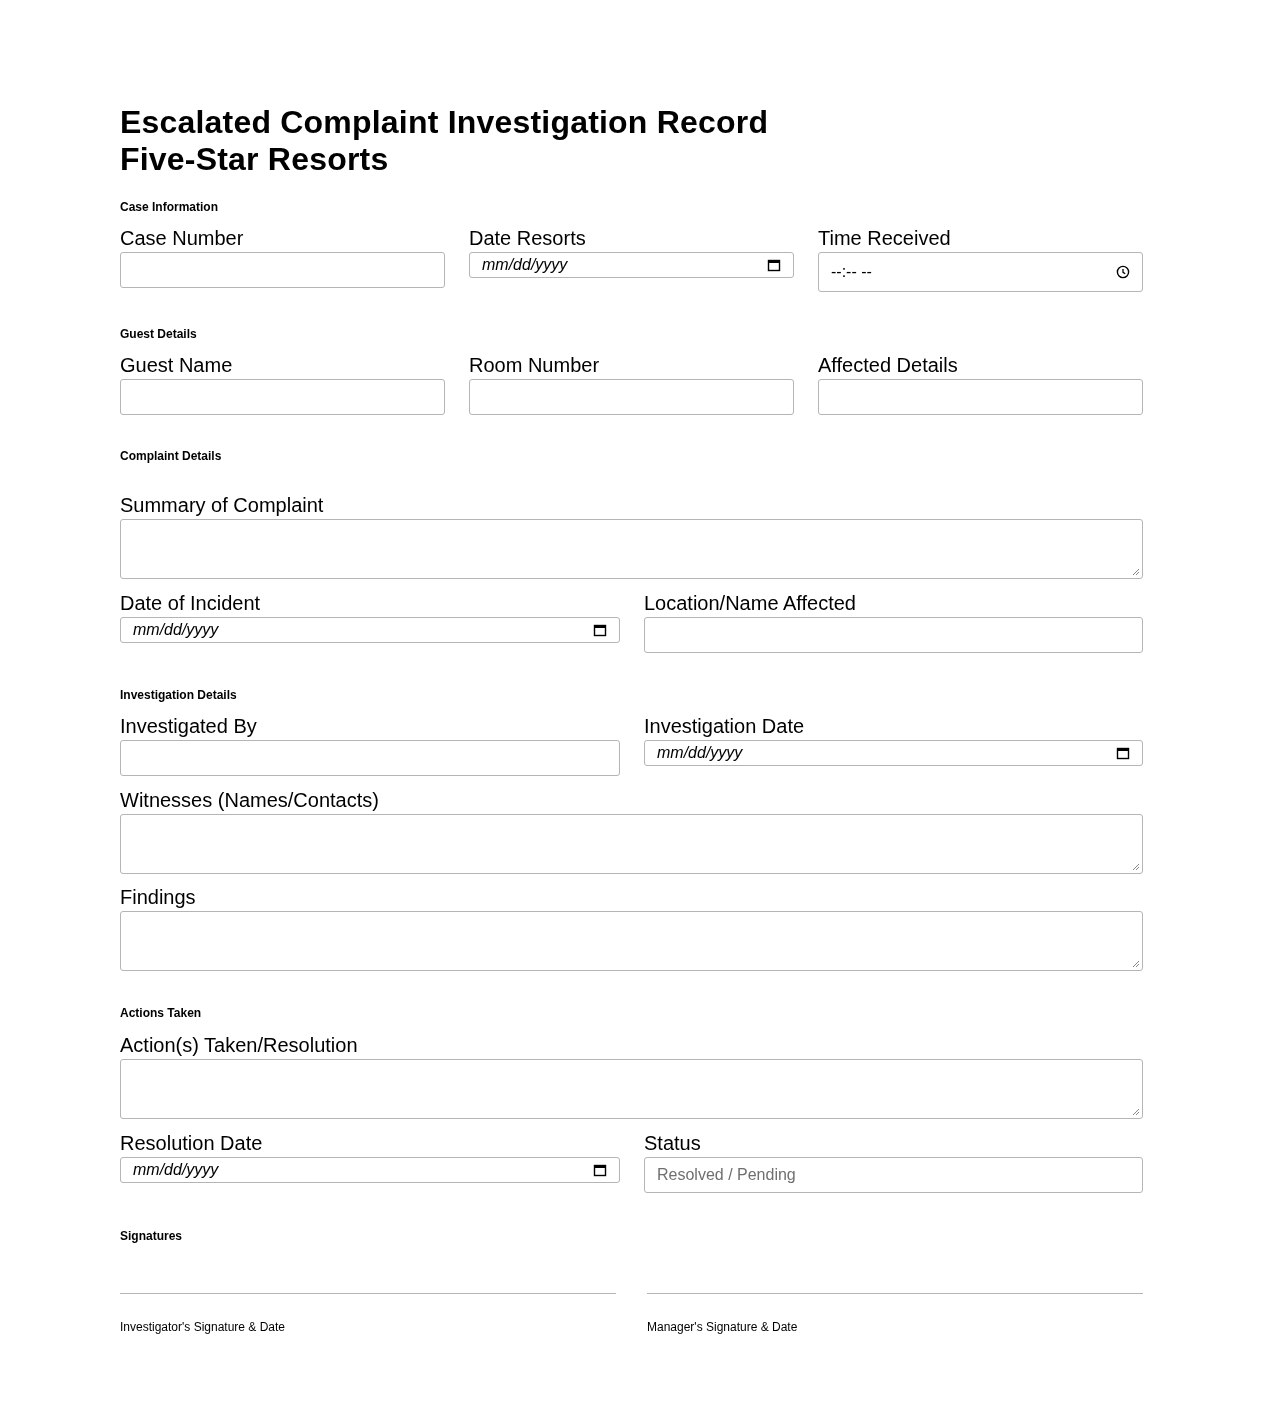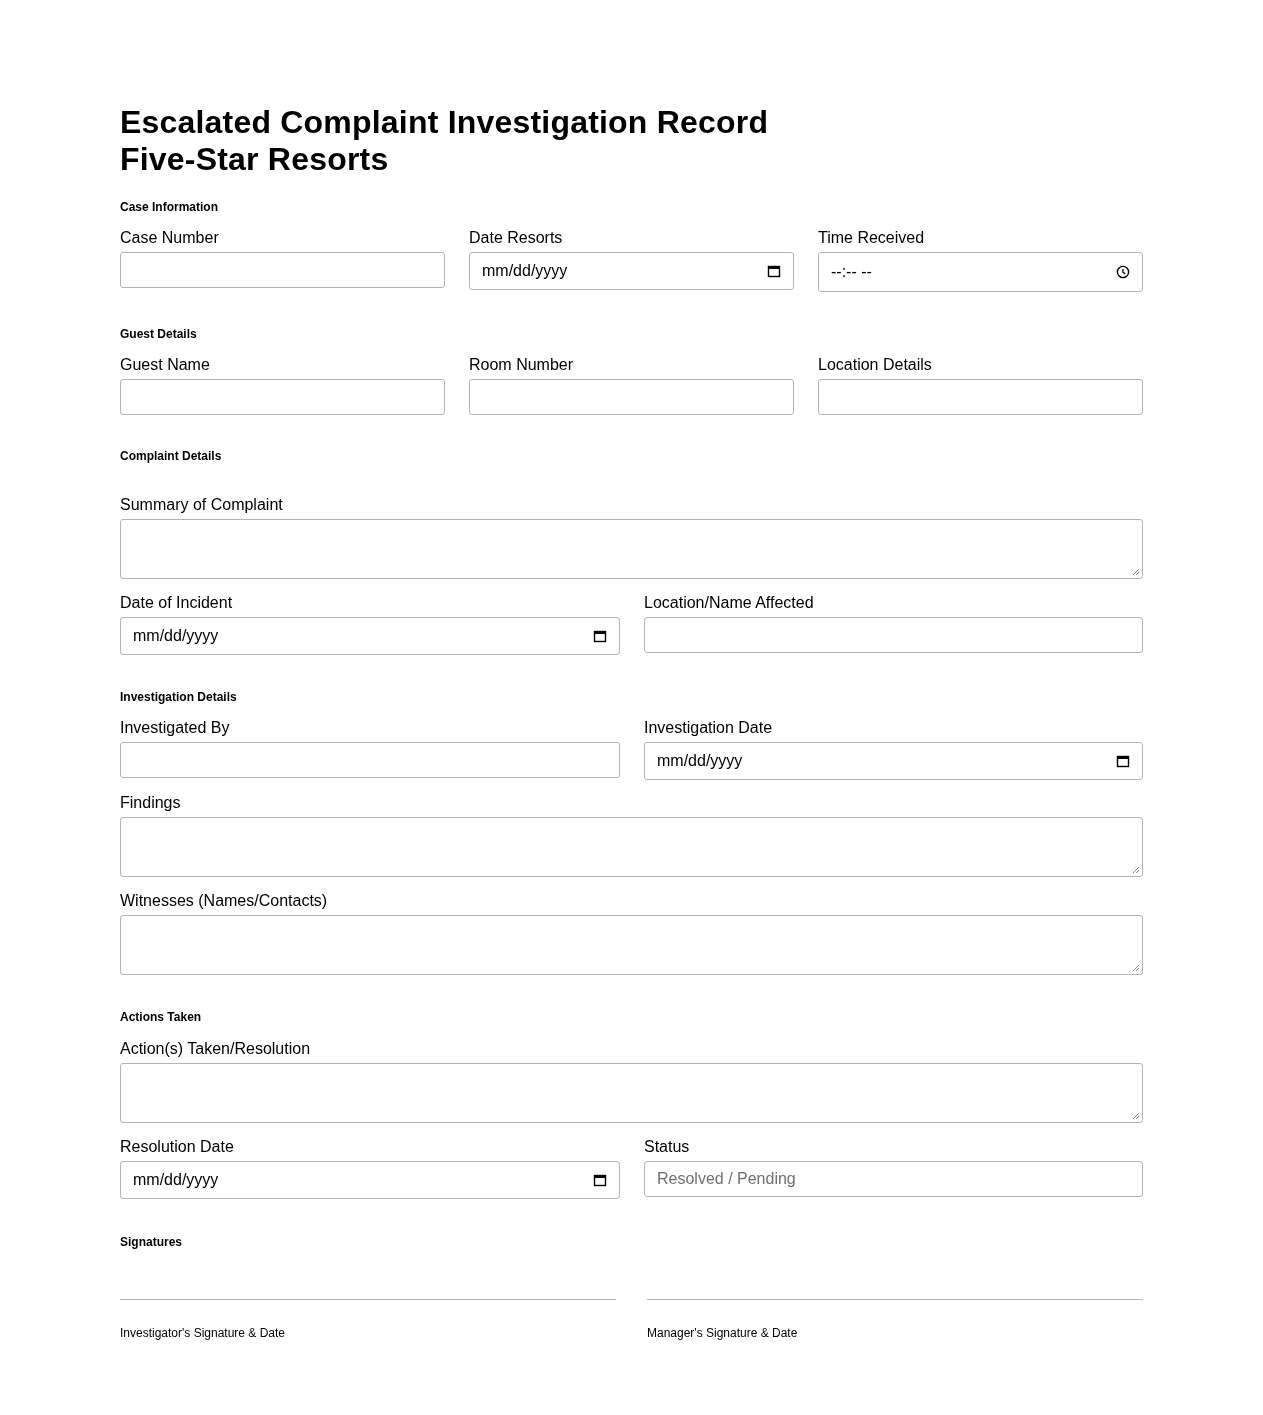--- a/index.html
+++ b/index.html
@@ -9,31 +9,31 @@
       color: #000;
     }
     .page { position: relative; padding: 104px 0 0 120px; width: 1023px; }
     h1 {
       margin: 0; font-size: 32px; font-weight: bold; line-height: 37px;
       letter-spacing: 0.2px;
     }
     h2 {
       margin: 0; font-size: 12px; font-weight: bold; line-height: 22px;
     }
-    .label { font-size: 16px; line-height: 20px; display: block; margin-bottom: 4px; }
+    .label { font-size: 20px; line-height: 20px; display: block; margin-bottom: 4px; }
     .grid3 { display: grid; grid-template-columns: 325px 325px 325px; column-gap: 24px; }
     .grid2 { display: grid; grid-template-columns: 500px 499px; column-gap: 24px; }
     .field { display: flex; flex-direction: column; }
     .input {
       box-sizing: border-box; height: 36px; border: 1px solid #b5b5b5; border-radius: 3px;
       background: #fff; font-family: "Liberation Sans", sans-serif; font-size: 16px;
       padding: 0 12px; display: flex; align-items: center; justify-content: space-between;
       color: #000;
     }
-    .input.date { height: 38px; }
+    .input.date { height: 26px; font-style: italic; }
     .input.time { height: 40px; }
     .input .ph { color: #000; }
     .input .ph.gray { color: #6f6f6f; }
     .textarea {
       box-sizing: border-box; height: 60px; width: 1023px; border: 1px solid #b5b5b5; border-radius: 3px;
       position: relative; background: #fff;
     }
     .resize {
       position: absolute; right: 2px; bottom: 2px; width: 8px; height: 8px;
     }
@@ -90,21 +90,21 @@
     <div class="grid3" style="margin-top:10px;">
       <div class="field">
         <label class="label">Guest Name</label>
         <div class="input"></div>
       </div>
       <div class="field">
         <label class="label">Room Number</label>
         <div class="input"></div>
       </div>
       <div class="field">
-        <label class="label">Location Details</label>
+        <label class="label">Affected Details</label>
         <div class="input"></div>
       </div>
     </div>
   </div>
 
   <div style="margin-top:30px;">
     <h2>Complaint Details</h2>
     <div class="field" style="margin-top:28px;">
       <label class="label">Summary of Complaint</label>
       <div class="textarea">
@@ -146,30 +146,30 @@
           <span class="ph">mm/dd/yyyy</span>
           <span>
             <svg width="14" height="14" viewBox="0 0 14 14">
                 <rect x="1.5" y="2.5" width="11" height="10" fill="none" stroke="#000" stroke-width="1.4"></rect>
                 <rect x="1.5" y="2.5" width="11" height="2.5" fill="#000"></rect>
               </svg>
           </span>
         </div>
       </div>
     </div>
+    <div class="field" style="margin-top:14px;">
+      <label class="label">Witnesses (Names/Contacts)</label>
+      <div class="textarea">
+        <svg class="resize" width="8" height="8" viewBox="0 0 8 8">
+            <path d="M7 1 L1 7 M7 4 L4 7" stroke="#888" stroke-width="1"></path>
+          </svg>
+      </div>
+    </div>
     <div class="field" style="margin-top:13px;">
       <label class="label">Findings</label>
-      <div class="textarea">
-        <svg class="resize" width="8" height="8" viewBox="0 0 8 8">
-            <path d="M7 1 L1 7 M7 4 L4 7" stroke="#888" stroke-width="1"></path>
-          </svg>
-      </div>
-    </div>
-    <div class="field" style="margin-top:14px;">
-      <label class="label">Witnesses (Names/Contacts)</label>
       <div class="textarea">
         <svg class="resize" width="8" height="8" viewBox="0 0 8 8">
             <path d="M7 1 L1 7 M7 4 L4 7" stroke="#888" stroke-width="1"></path>
           </svg>
       </div>
     </div>
   </div>
 
   <div style="margin-top:31px;">
     <h2>Actions Taken</h2>

